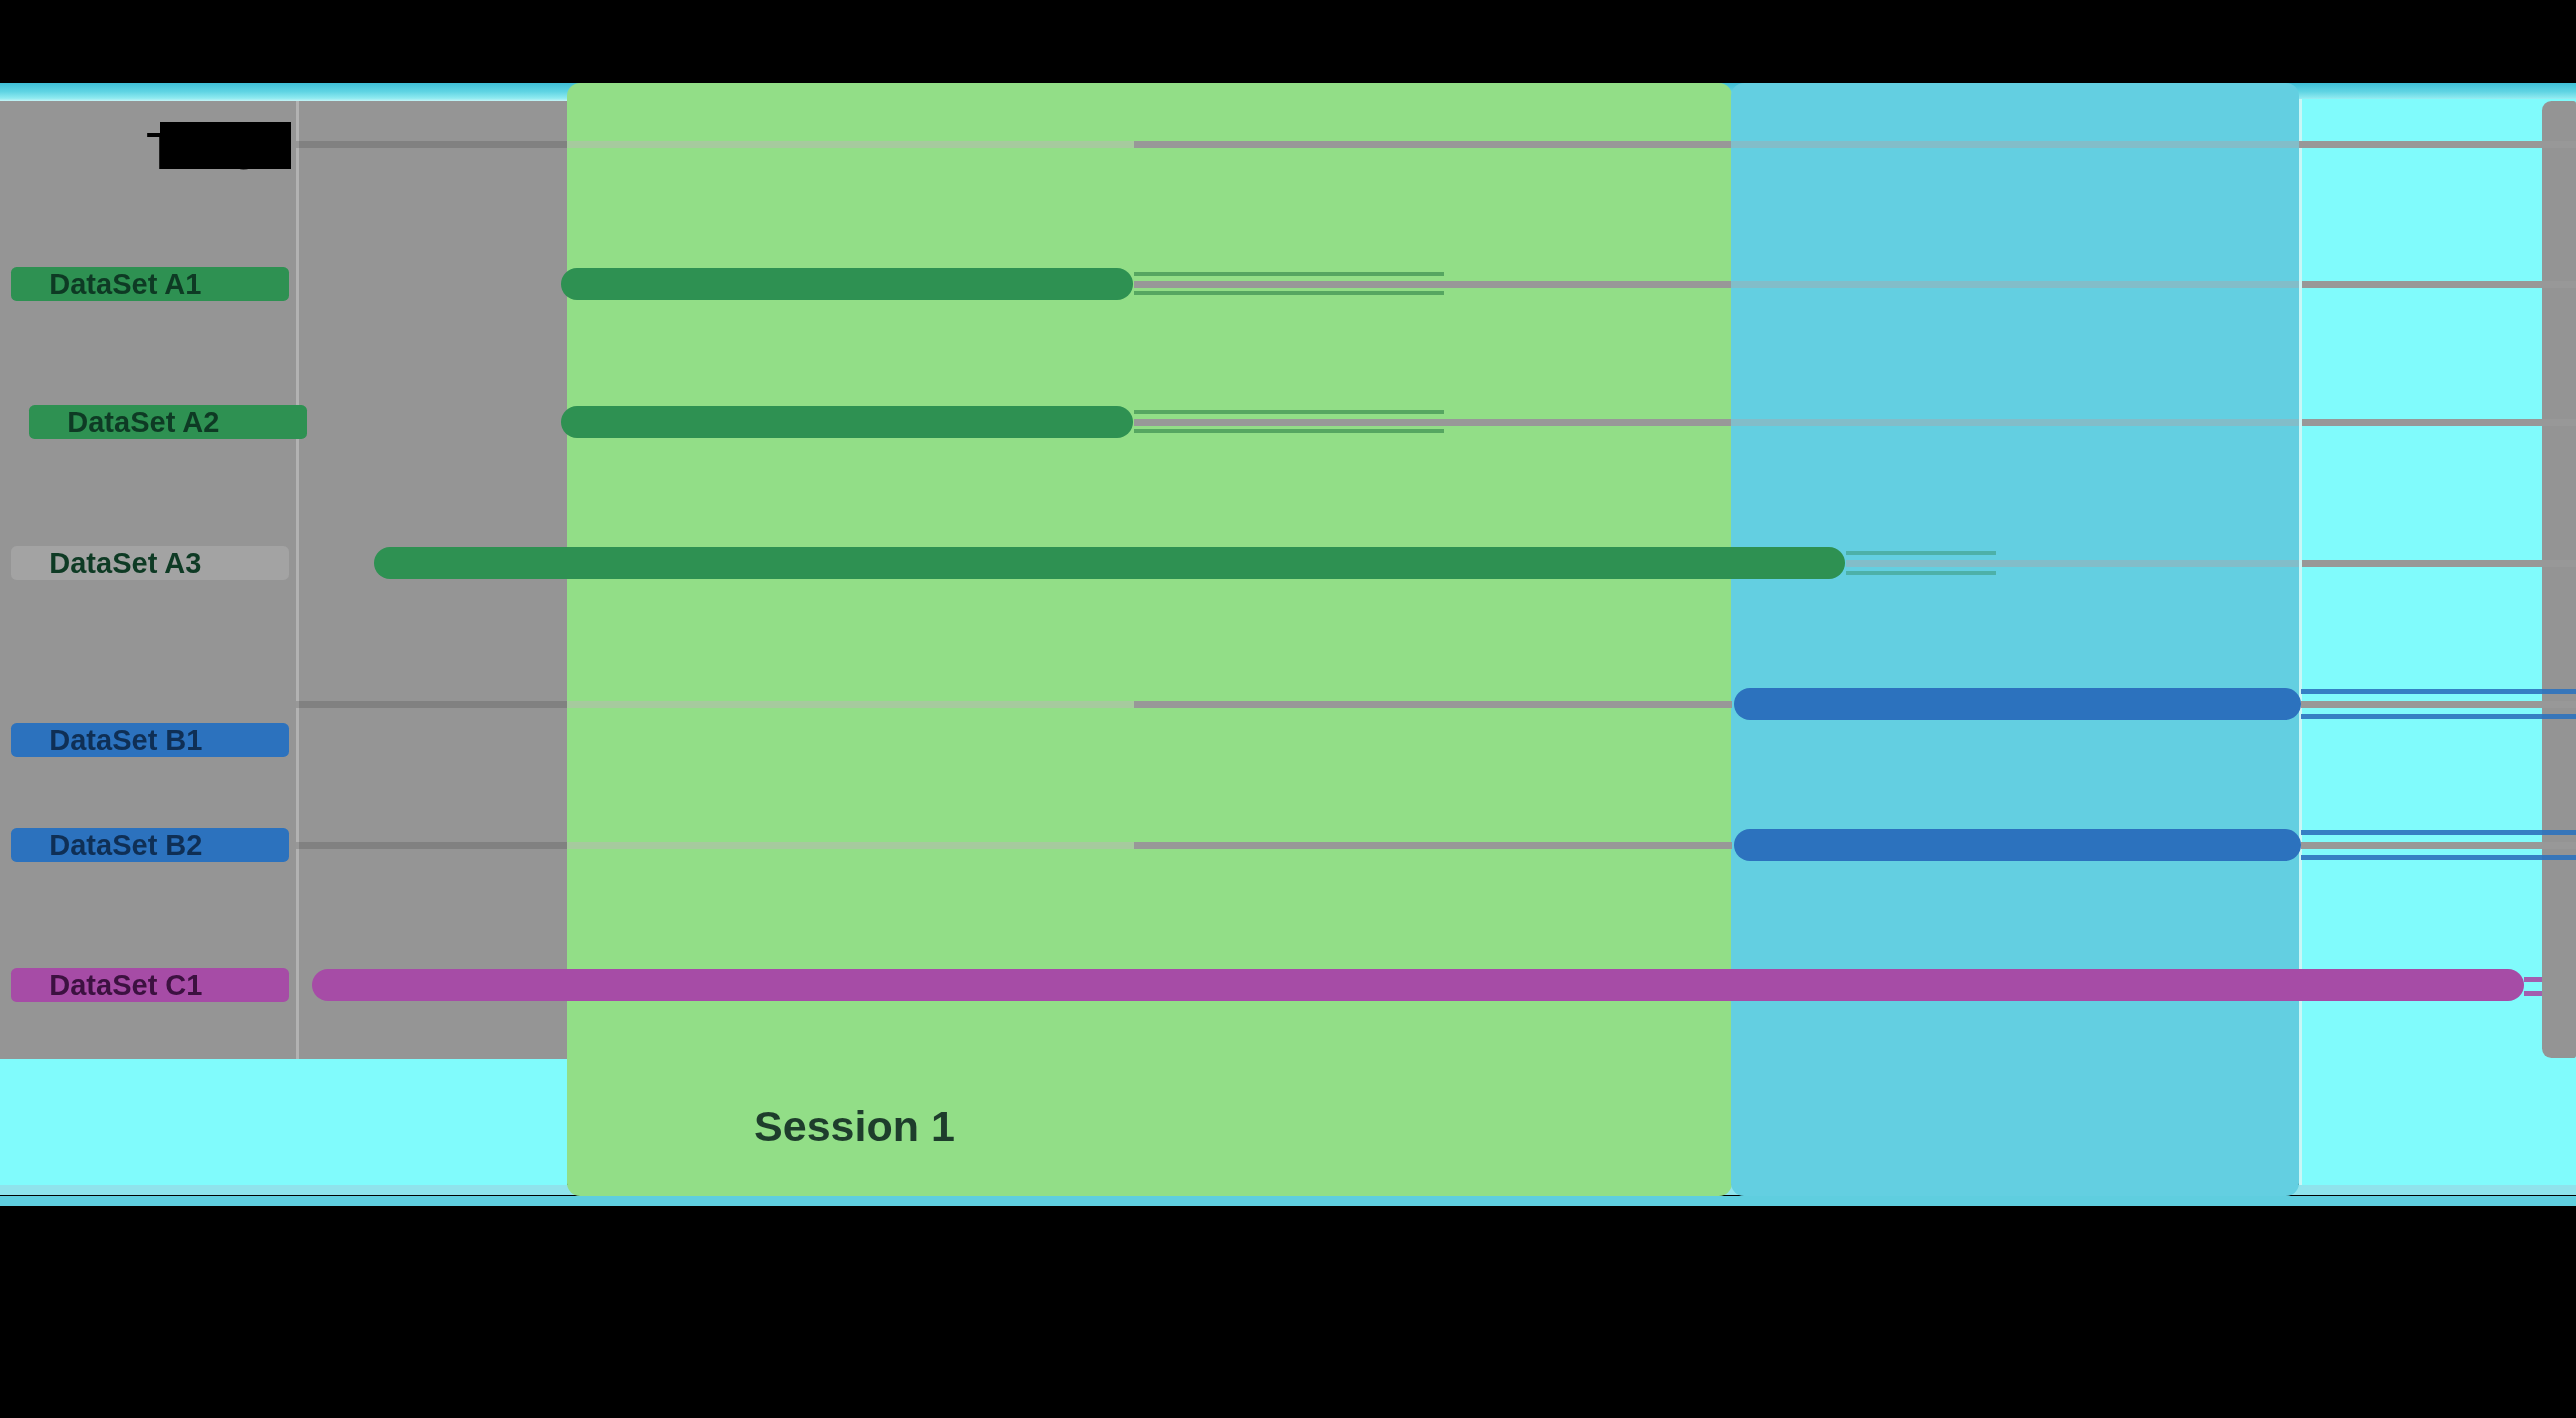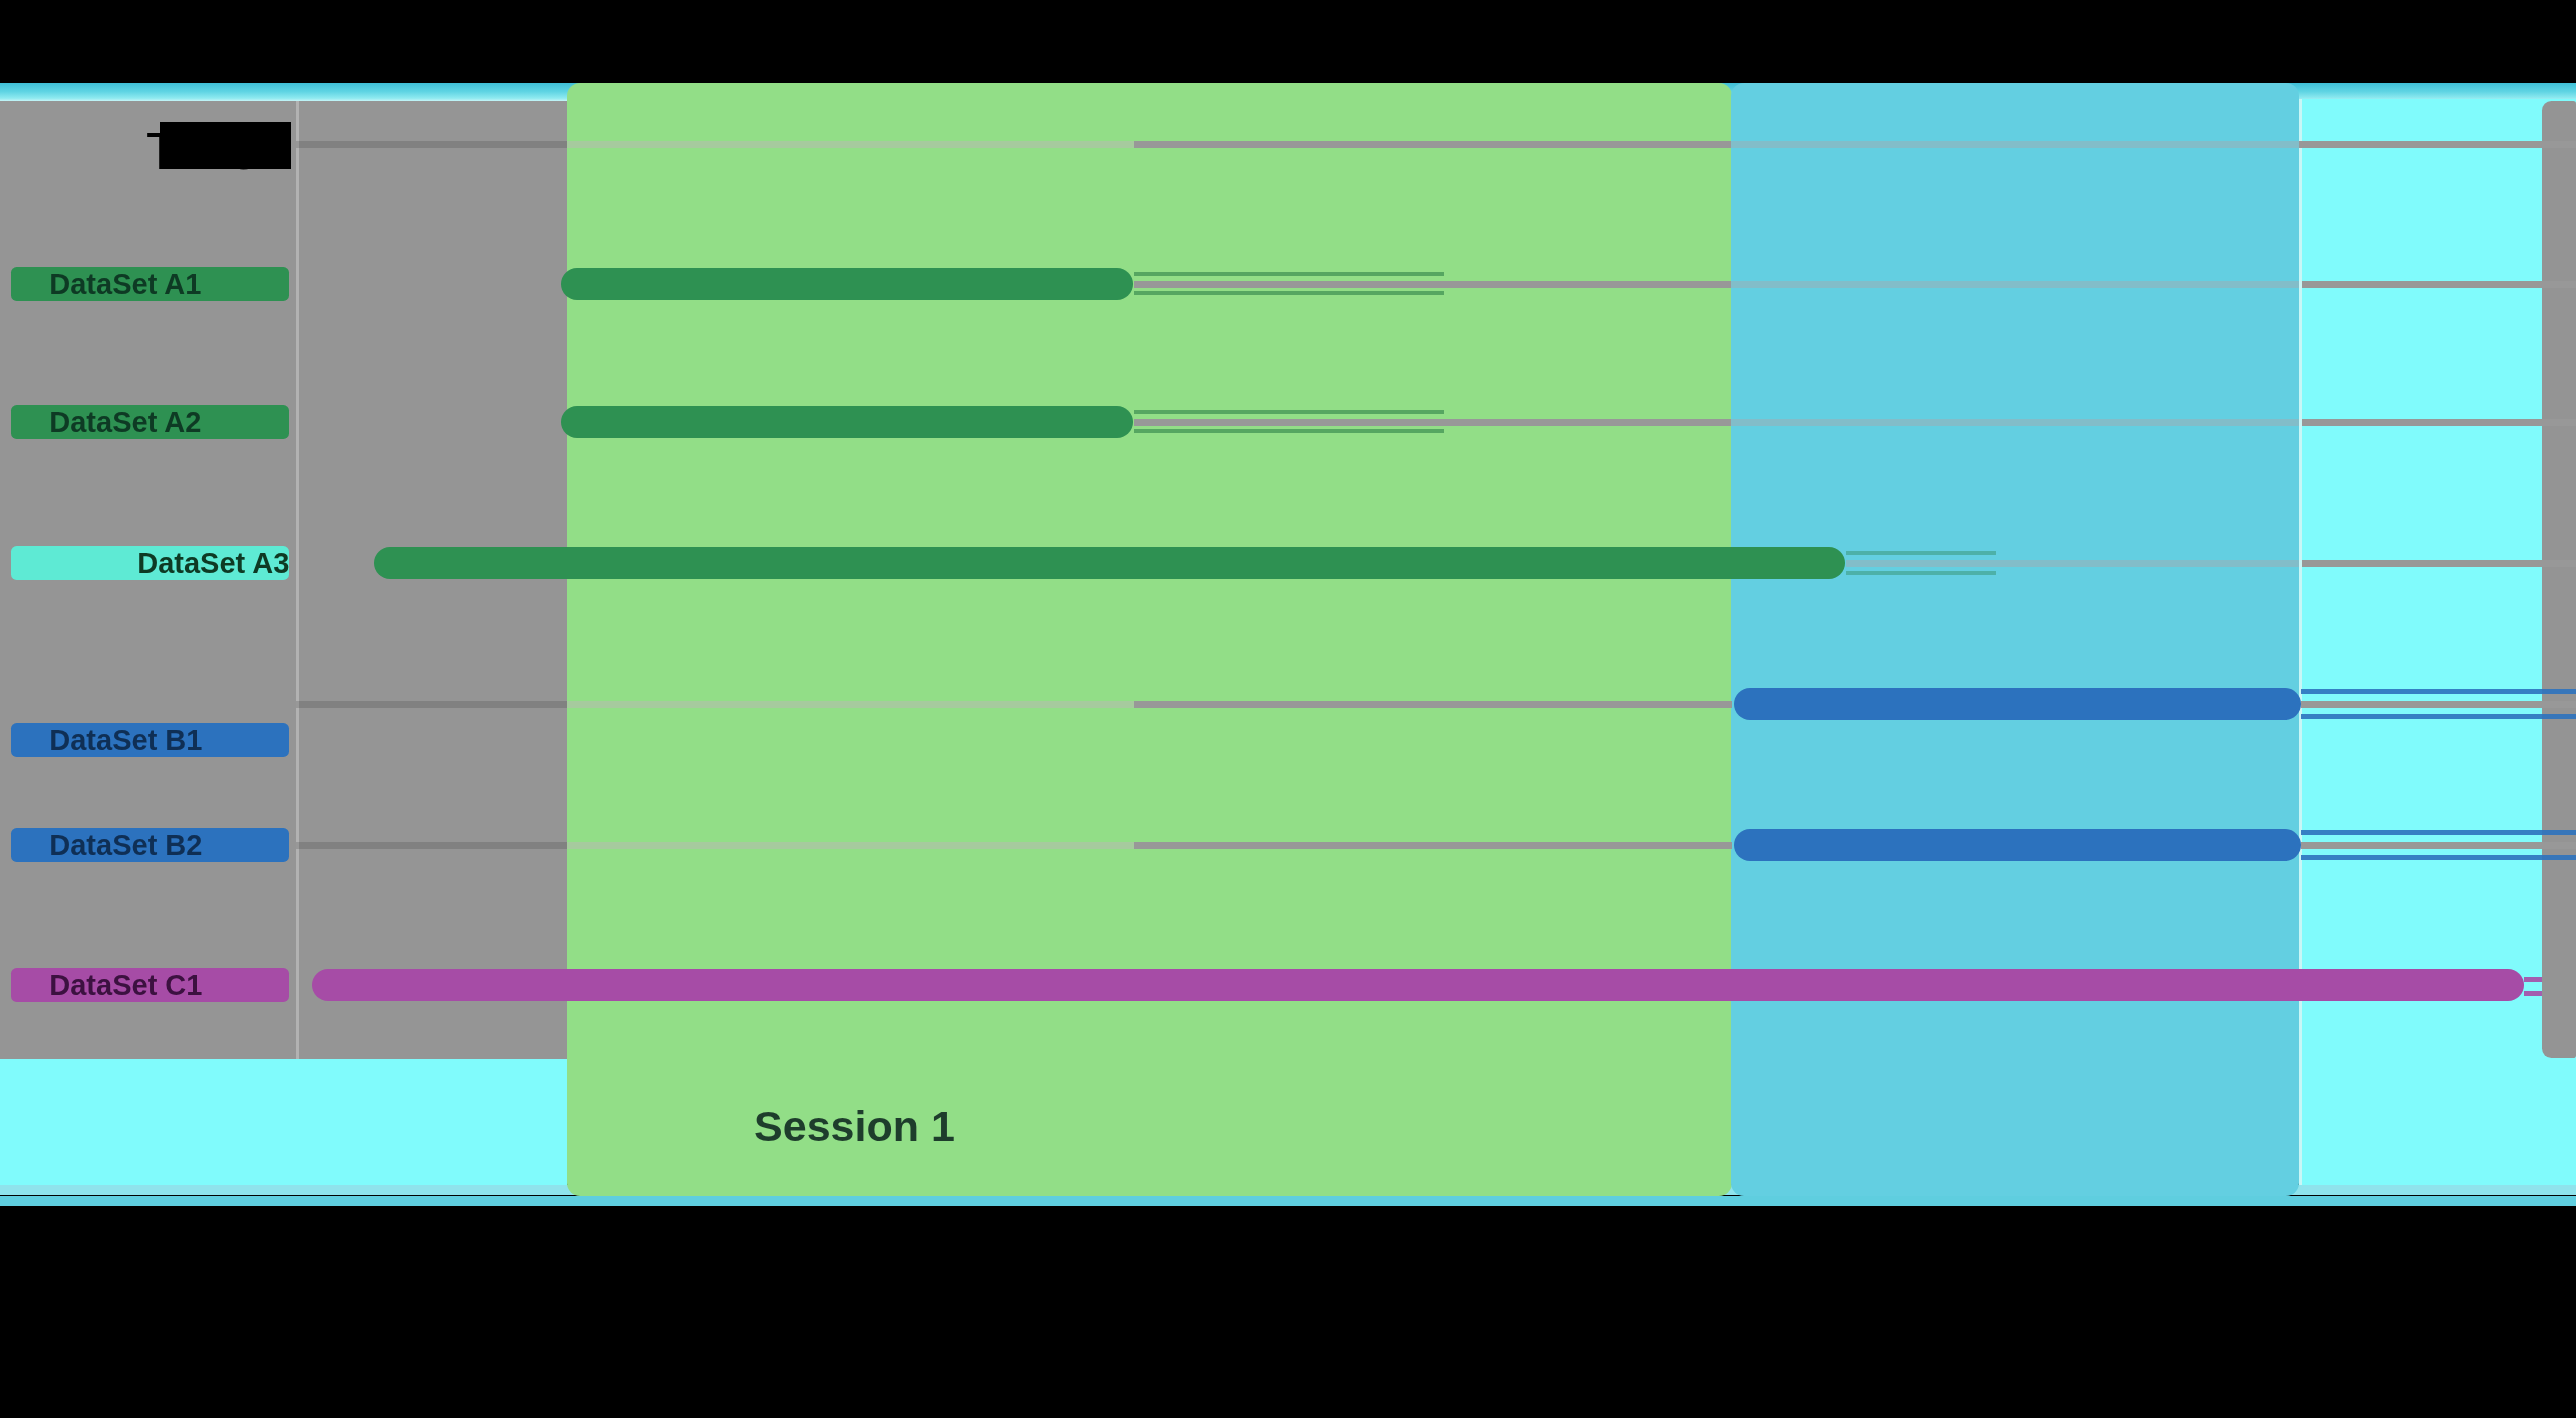--- a/index.html
+++ b/index.html
@@ -89,22 +89,22 @@
       <div class="abs " style="left: 2301px; top: 714px; width: 275px; height: 4.7px; background: rgba(44, 114, 190, 0.9);"></div>
       <div class="abs bar" style="left: 1734px; top: 829px; width: 567px; background: rgb(44, 114, 190);"></div>
       <div class="abs " style="left: 2301px; top: 830px; width: 275px; height: 4.7px; background: rgba(44, 114, 190, 0.9);"></div>
       <div class="abs " style="left: 2301px; top: 855px; width: 275px; height: 4.7px; background: rgba(44, 114, 190, 0.9);"></div>
       <div class="abs bar" style="left: 312px; top: 969px; width: 2212px; background: rgb(166, 76, 166);"></div>
       <div class="abs " style="left: 2524px; top: 977px; width: 18px; height: 4.7px; background: rgba(166, 76, 166, 0.9);"></div>
       <div class="abs " style="left: 2524px; top: 991px; width: 18px; height: 4.7px; background: rgba(166, 76, 166, 0.9);"></div>
     </div>
   <div id="pills">
       <div class="abs pill" style="top: 267px; background: rgb(46, 145, 82); color: rgb(14, 58, 36);">DataSet A1</div>
-      <div class="abs pill" style="top: 405px; background: rgb(46, 145, 82); color: rgb(14, 58, 36);">DataSet A2</div>
-      <div class="abs pill" style="top: 546px; background: #5eead4; color: rgb(14, 58, 36); text-align: right;">DataSet A3</div>
+      <div class="abs pill" style="top: 405px; background: rgb(46, 145, 82); color: rgb(14, 58, 36); margin-left: 18px;">DataSet A2</div>
+      <div class="abs pill" style="top: 546px; background: #a3a3a3; color: rgb(14, 58, 36);">DataSet A3</div>
       <div class="abs pill" style="top: 687px; background: rgb(44, 114, 190); color: rgb(15, 47, 85); margin-top: 36px;">DataSet B1</div>
       <div class="abs pill" style="top: 828px; background: rgb(44, 114, 190); color: rgb(15, 47, 85);">DataSet B2</div>
       <div class="abs pill" style="top: 968px; background: rgb(166, 76, 166); color: rgb(60, 17, 64);">DataSet C1</div>
     </div>
 
   <div class="abs time-label">Time</div>
   <div class="abs time-redaction"></div>
 
   <div class="abs session-label s1">Session 1</div>
 

